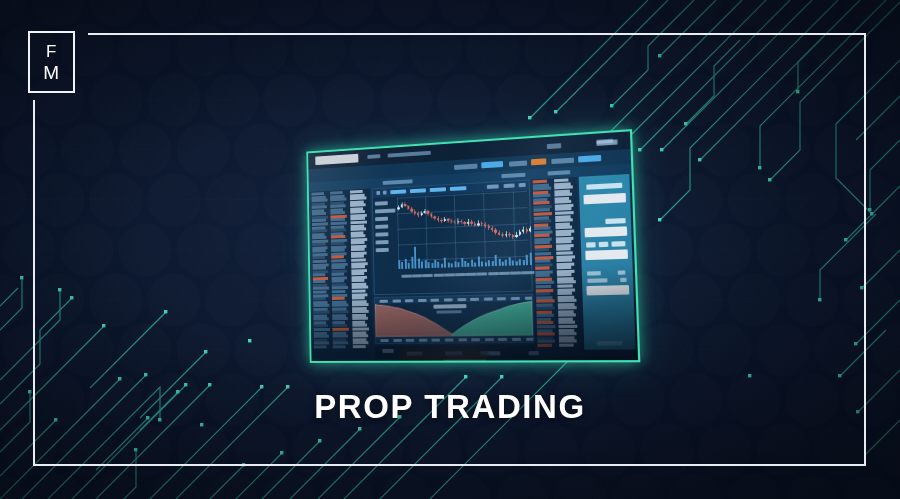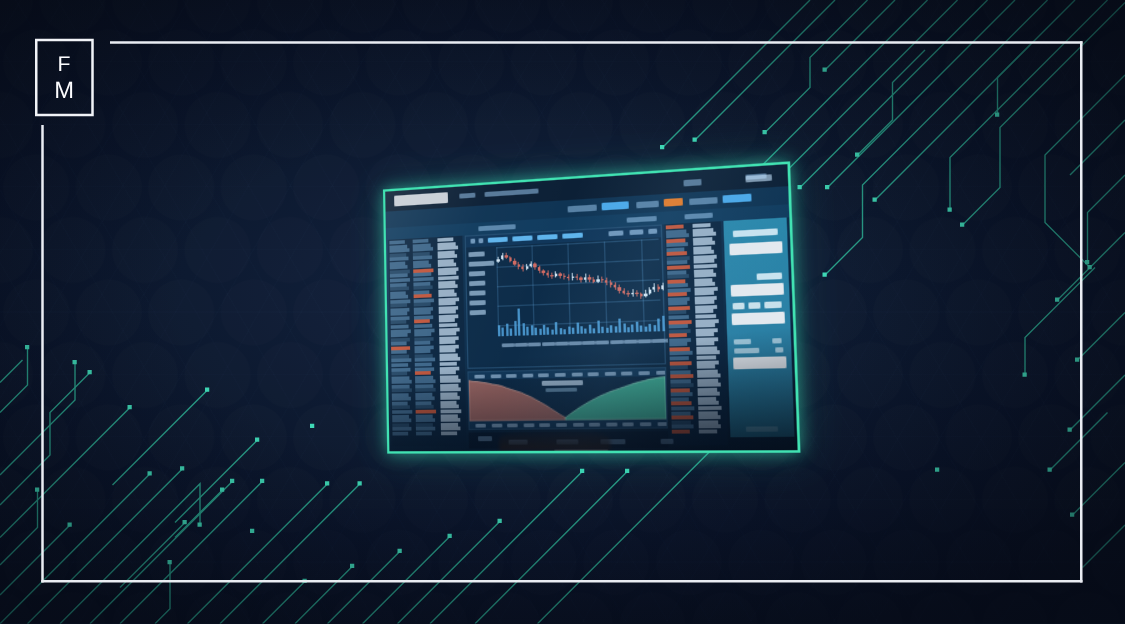--- a/index.html
+++ b/index.html
@@ -812,14 +812,15 @@
             <div class="hand"></div>
           </div>
 
         </div>
         <div class="scr-sheen"></div>
         <div class="scr-dark"></div>
       </div>
     </div>
   </div>
 
+  <div class="title">PROP TRADING</div>
 
 </div>
 
 </body></html>

